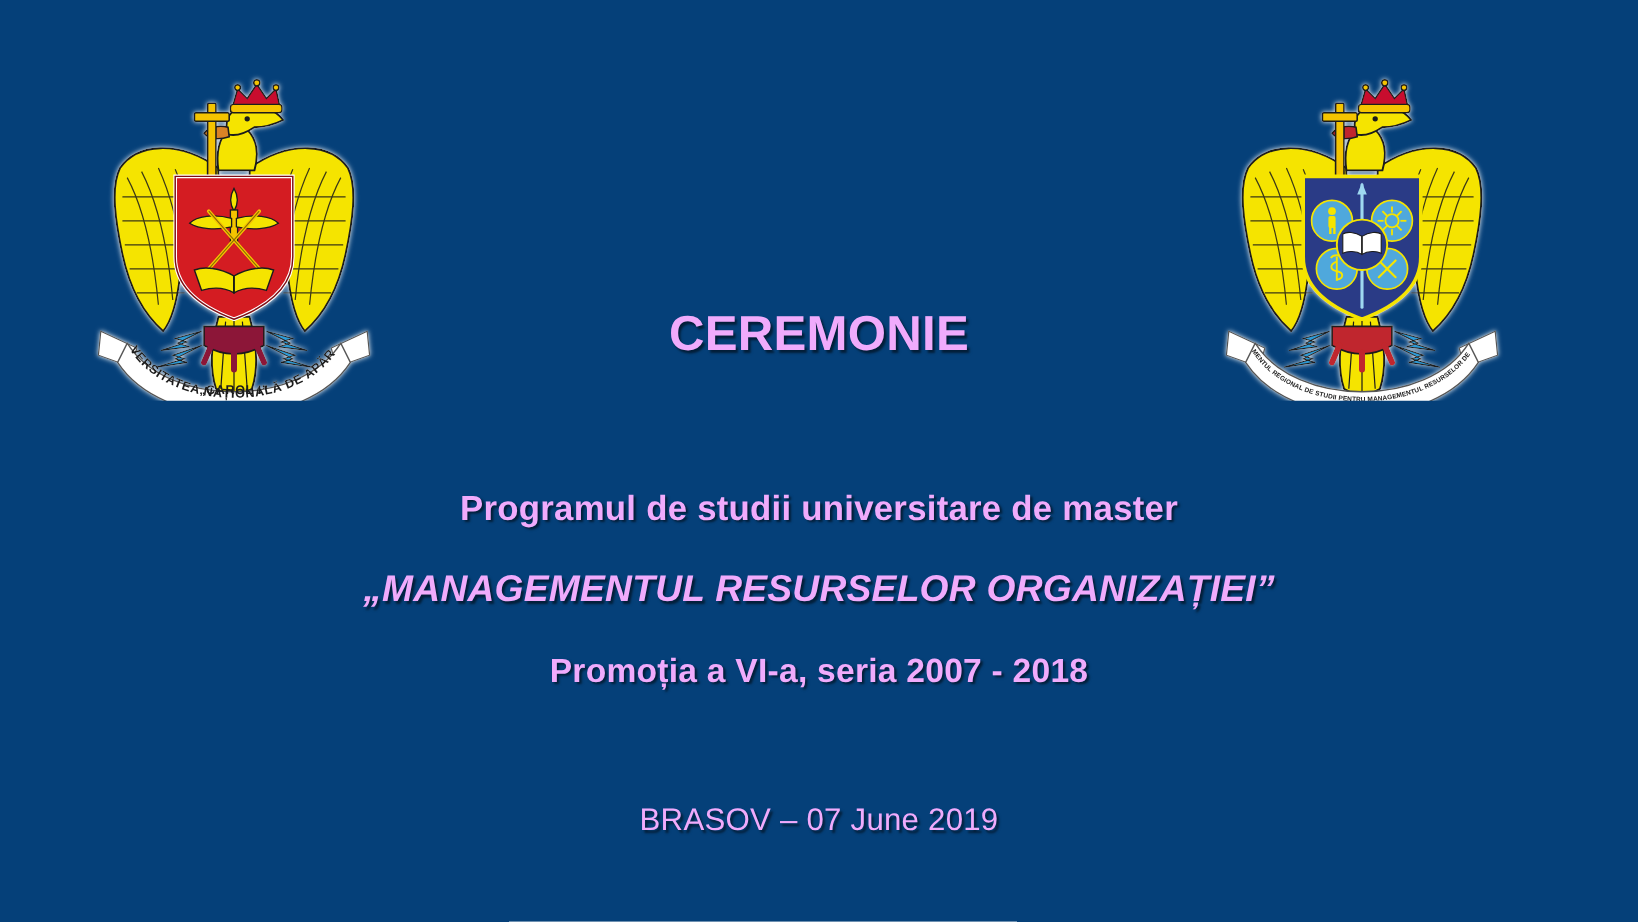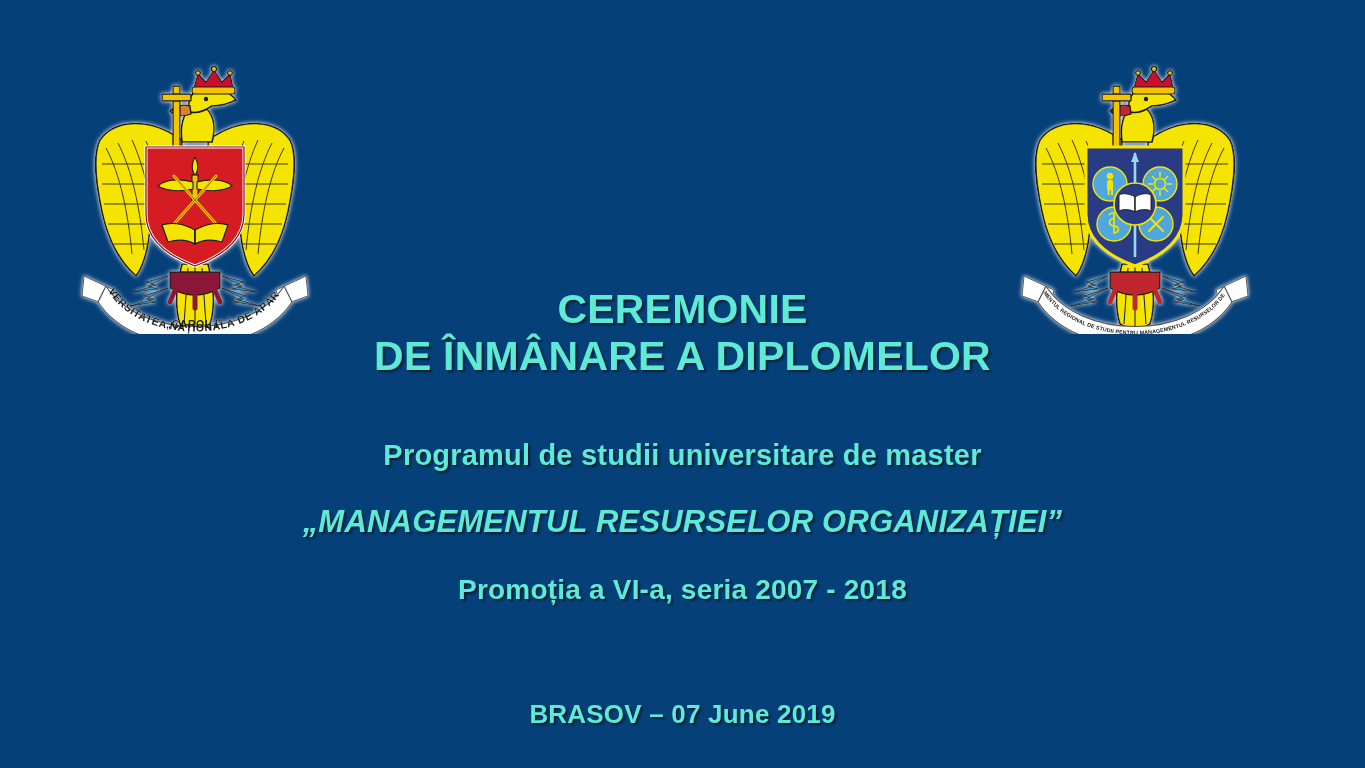--- a/index.html
+++ b/index.html
@@ -29,22 +29,21 @@
   #emblem-right { left: 1010px; width: 250px; height: 290px; }
 
   
   #text-stack {
     position: absolute;
     left: 0;
     top: 0;
     width: 1365px;
     height: 640px;
     text-align: center;
-    color: #5eead4;
-    margin-top: 31px;
+    color: #f0abfc;
   }
   .ln {
     position: absolute;
     width: 100%;
     left: 0;
     white-space: nowrap;
     text-shadow: 2px 2px 2px rgba(0,0,0,0.55);
     letter-spacing: 0.2px;
   }
   #title-line-1 {
@@ -69,21 +68,21 @@
     font-style: italic;
   }
   #promotion-line {
     top: 543px;
     font-size: 28px;
     font-weight: bold;
   }
   #location-date {
     top: 668px;
     font-size: 26px;
-    font-weight: bold;
+    font-weight: normal;
   }
 </style>
 </head>
 <body>
 
 <div id="slide">
 
   <div class="emblem" id="emblem-left">
     <svg viewBox="0 0 250 290" width="250" height="290" aria-hidden="true">
       <defs>
@@ -325,20 +324,19 @@
         </g>
         <text font-family="'Liberation Sans', sans-serif" font-size="5.4" font-weight="bold" fill="#1b1b1b" letter-spacing="0.12">
           <textPath href="#ribbonPathR" startOffset="50%" text-anchor="middle">DEPARTAMENTUL REGIONAL DE STUDII PENTRU MANAGEMENTUL RESURSELOR DE APĂRARE</textPath>
         </text>
       </g>
     </svg>
   </div>
 
   <div id="text-stack">
     <div class="ln" id="title-line-1">CEREMONIE</div>
-    <div class="ln" id="title-line-2">DE ÎNMÂNARE A DIPLOMELOR</div>
     <div class="ln" id="program-label">Programul de studii universitare de master</div>
     <div class="ln" id="program-name">„MANAGEMENTUL RESURSELOR ORGANIZAȚIEI”</div>
     <div class="ln" id="promotion-line">Promoția a VI-a, seria 2007 - 2018</div>
     <div class="ln" id="location-date">BRASOV – 07 June 2019</div>
   </div>
 
 </div>
 
 </body></html>

